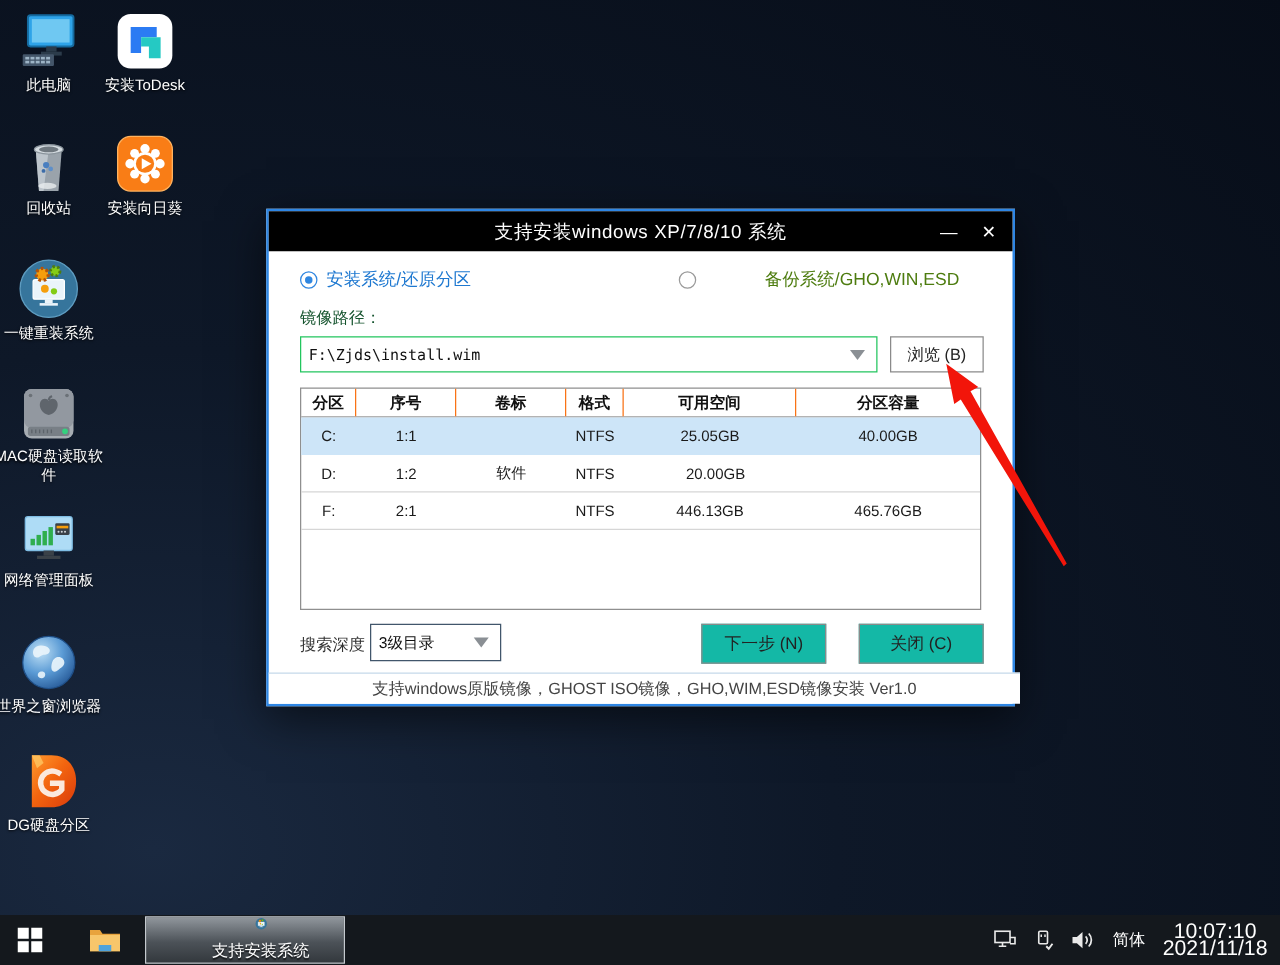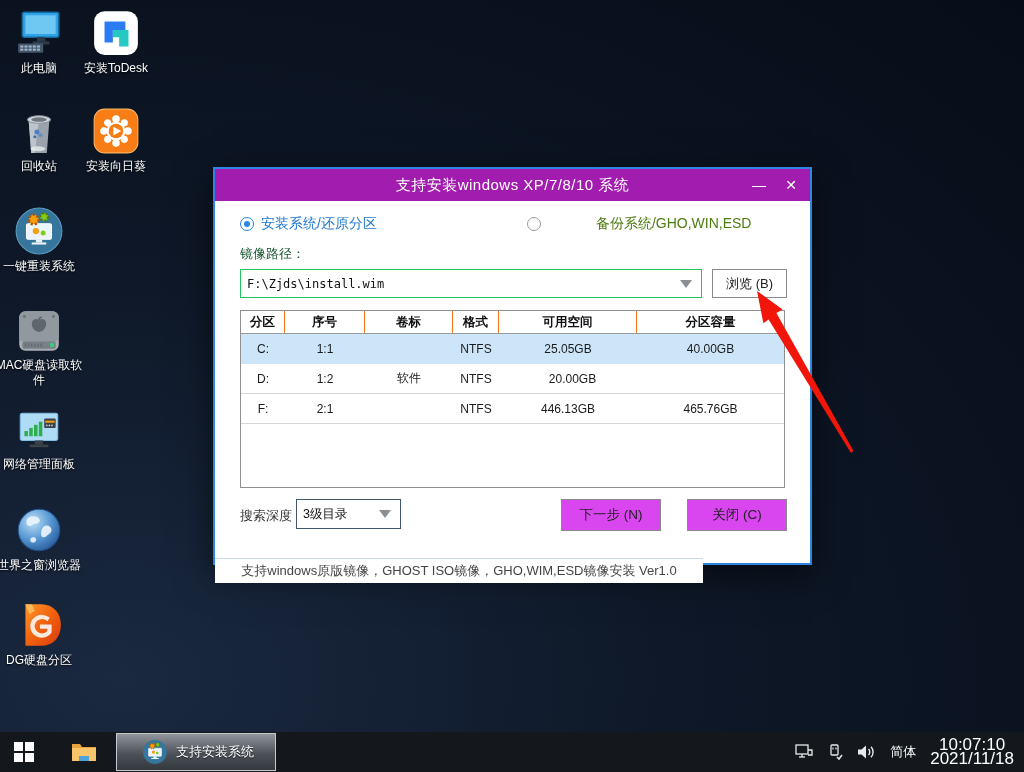--- a/index.html
+++ b/index.html
@@ -12,29 +12,29 @@
 
   
   .dicon { position:absolute; width:90px; text-align:center; cursor:pointer; }
   .dicon .ic { display:flex; justify-content:center; align-items:flex-end; height:50px; }
   .dicon .lbl { color:#fff; font-size:12px; line-height:15px; margin-top:3px;
                 text-shadow:0 1px 2px rgba(0,0,0,.9); }
 
   
   #dialog { position:absolute; left:213px; top:167px; width:599px; height:398px;
             background:#fff; border:2px solid #2e86e4; box-shadow:0 10px 34px rgba(0,0,0,.55); z-index:20; }
-  #titlebar { position:absolute; left:0; top:0; width:595px; height:32px; background:#a21caf;
+  #titlebar { position:absolute; left:0; top:0; width:595px; height:32px; background:#000000;
               display:flex; align-items:center; justify-content:center; }
   #titlebar .t { color:#fff; font-size:15px; letter-spacing:.5px; }
   .winbtn { position:absolute; top:0; width:30px; height:32px; display:flex; align-items:center;
             justify-content:center; color:#fff; font-size:14px; cursor:pointer; }
   #btn-min { right:36px; } #btn-close { right:4px; }
 
   .dlg-el { position:absolute; }
-  .radio-row { left:25px; top:46px; display:flex; align-items:center; gap:10px; font-size:14px; }
+  .radio-row { left:25px; top:46px; display:flex; align-items:center; gap:26px; font-size:14px; }
   .radio-row .grp { display:flex; align-items:center; gap:7px; cursor:pointer; }
   .rdot { width:14px; height:14px; border-radius:50%; background:#fff; position:relative; }
   .rdot.sel { border:1px solid #2f86e0; }
   .rdot.sel::after { content:""; position:absolute; left:3px; top:3px; width:6px; height:6px;
                      border-radius:50%; background:#2f86e0; }
   .rdot.unsel { border:1px solid #9a9a9a; }
   .radio-row .lab-sel { color:#1e78d0; }
   .radio-row .lab-unsel { color:#4d7c0f;margin-left:48px; }
   .grp2 { margin-left:140px; }
 
@@ -55,38 +55,38 @@
   .thead .tc:last-child { border-right:none; }
   .tbody-row { height:30px; border-bottom:1px solid #d6d6d6; cursor:pointer; }
   .tbody-row.sel { background:#cde5f8; border-bottom:1px solid #cde5f8; }
   .tc { display:flex; align-items:center; justify-content:center; font-size:12px; color:#1a1a1a; }
   .c0{width:44px}.c1{width:80px}.c2{width:88px}.c3{width:46px}.c4{width:138px}.c5{width:147px}
 
   #depth-label { left:25px; top:338px; font-size:13px; color:#333; }
   #depth-select { left:81px; top:330px; width:105px; height:30px; border:1px solid #41566b; background:#fff;
                   display:flex; align-items:center; cursor:pointer; }
   #depth-select .val { flex:1; font-size:12.5px; color:#111; padding-left:6px; }
-  .btn { border:1px solid #8a8a8a; background:#d946ef; font-size:13.5px; color:#222;
+  .btn { border:1px solid #8a8a8a; background:#14b8a6; font-size:13.5px; color:#222;
          display:flex; align-items:center; justify-content:center; cursor:pointer; }
   #next-btn { left:346px; top:330px; width:100px; height:32px; }
   #close-btn { left:472px; top:330px; width:100px; height:32px; }
 
-  #dlg-footer { left:0; top:389px; width:488px; height:25px; border-top:1px solid #c5d9ea;
+  #dlg-footer { left:0; top:369px; width:601px; height:25px; border-top:1px solid #c5d9ea;
                 display:flex; align-items:center; justify-content:center; font-size:13px; color:#444; background:#fff; }
 
   
   #arrow-overlay { position:absolute; left:0; top:0; width:1024px; height:772px; z-index:50; pointer-events:none; }
 
   
   #taskbar { position:absolute; left:0; top:732px; width:1024px; height:40px; background:#14181d;
              display:flex; align-items:center; z-index:40; }
   #start-btn { width:48px; height:40px; display:flex; align-items:center; justify-content:center; cursor:pointer; }
   #explorer-btn { width:44px; height:40px; margin-left:14px; display:flex; align-items:center; justify-content:center; cursor:pointer; }
   #task-item { margin-left:10px; width:160px; height:38px; display:flex; align-items:center; gap:8px; padding-left:25px;
-               background:linear-gradient(#90969c,#4c5258 55%, #33383d); border:1px solid #c4c9ce; cursor:pointer; }
+               background:linear-gradient(#90969c,#4c5258 55%, #33383d); border:1px solid #c4c9ce; cursor:pointer;flex-direction:column; }
   #task-item .tl { color:#fff; font-size:13px; text-shadow:0 1px 1px rgba(0,0,0,.7); }
   #tray { margin-left:auto; display:flex; align-items:center; gap:14px; padding-right:10px; height:40px; }
   #tray .ime { color:#fff; font-size:13px; cursor:pointer; }
   #clock { color:#fff; font-size:17px; line-height:14px; text-align:center; cursor:pointer; }
   .trayic { display:flex; align-items:center; cursor:pointer; }
 </style>
 </head>
 <body>
 
 <div class="dicon" style="left:-6px; top:8px">

